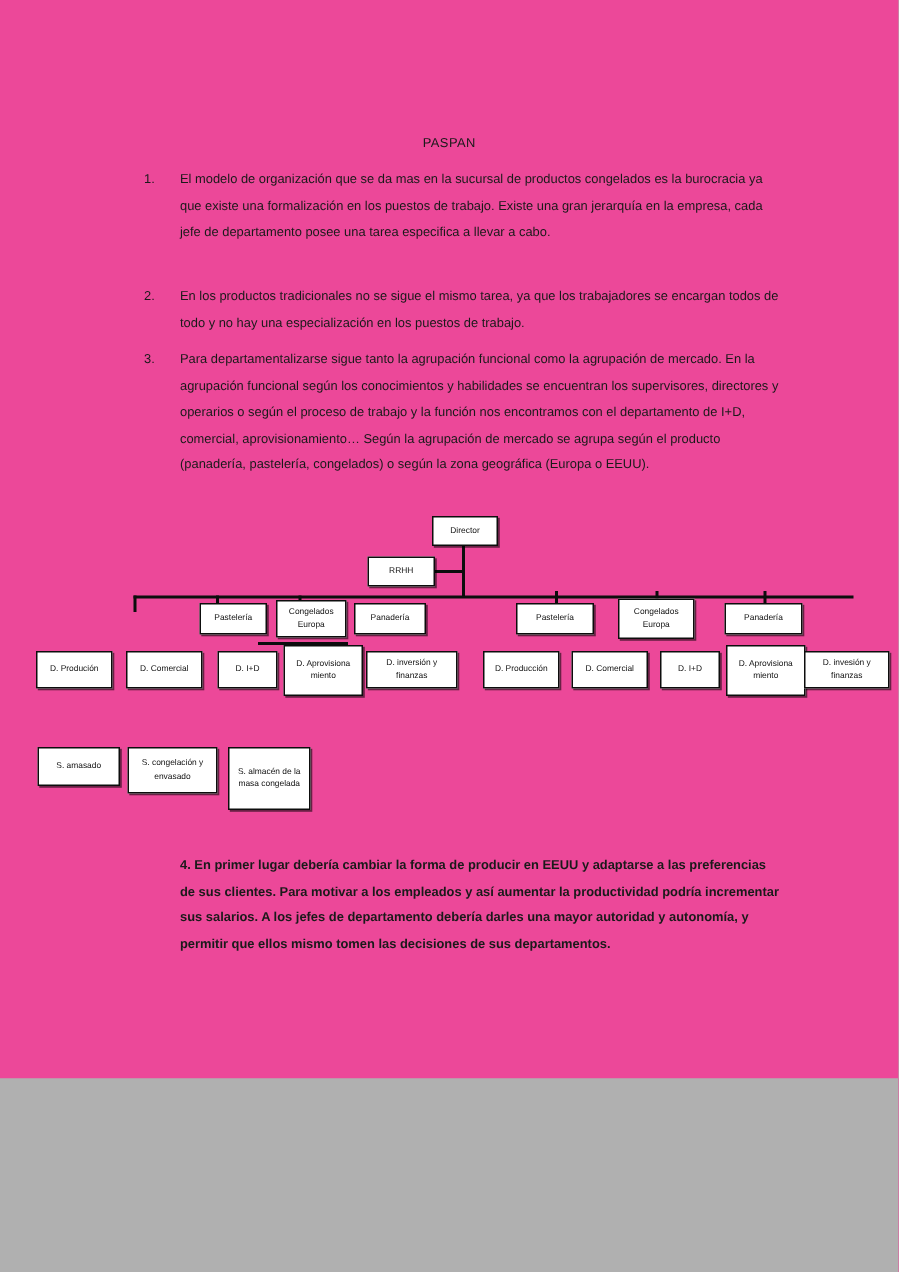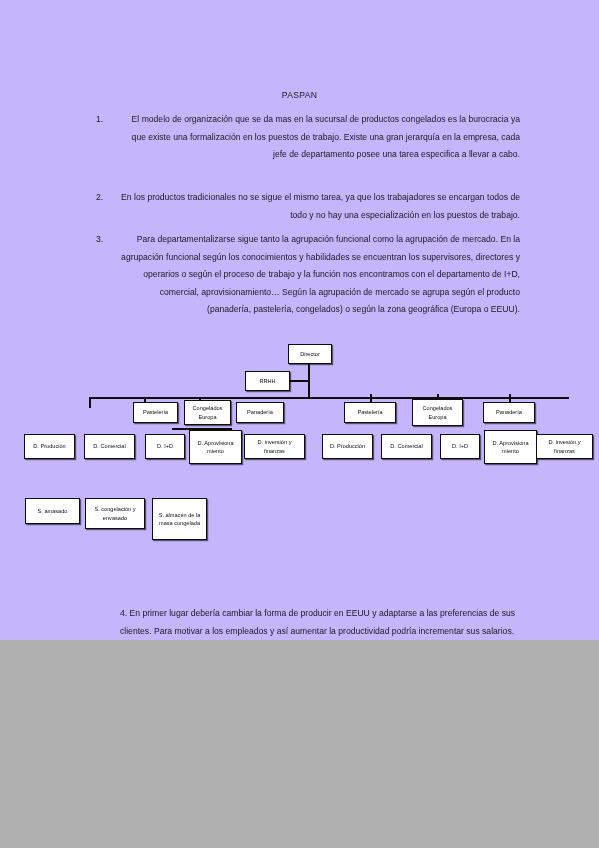--- a/index.html
+++ b/index.html
@@ -7,22 +7,22 @@
     margin: 0;
     padding: 0;
     background: #b0b0b0;
   }
   body {
     font-family: "Liberation Sans", sans-serif;
   }
   .page {
     position: relative;
     width: 599px;
-    height: 640px;
-    background: #c4b5fd;
+    height: 719px;
+    background: #ec4899;
     overflow: hidden;
   }
   .doc-title {
     position: absolute;
     left: 0;
     top: 90px;
     width: 599px;
     text-align: center;
     font-size: 8.6px;
     color: #1a1a1a;
@@ -37,26 +37,25 @@
   }
   .para .num {
     position: absolute;
     left: 0;
     top: 0;
     width: 18px;
   }
   .para .body {
     display: block;
     margin-left: 24px;
-    text-align: right;
   }
   .p1 { left: 96px; top: 111px; width: 424px; }
   .p2 { left: 96px; top: 189px; width: 424px; }
   .p3 { left: 96px; top: 231px; width: 424px; }
-  .p4 { left: 120px; top: 605px; width: 400px; }
+  .p4 { left: 120px; top: 568px; width: 400px; font-weight: bold; }
 
   
   .chart {
     position: absolute;
     left: 0;
     top: 336px;
     width: 599px;
     height: 222px;
   }
   .node {

